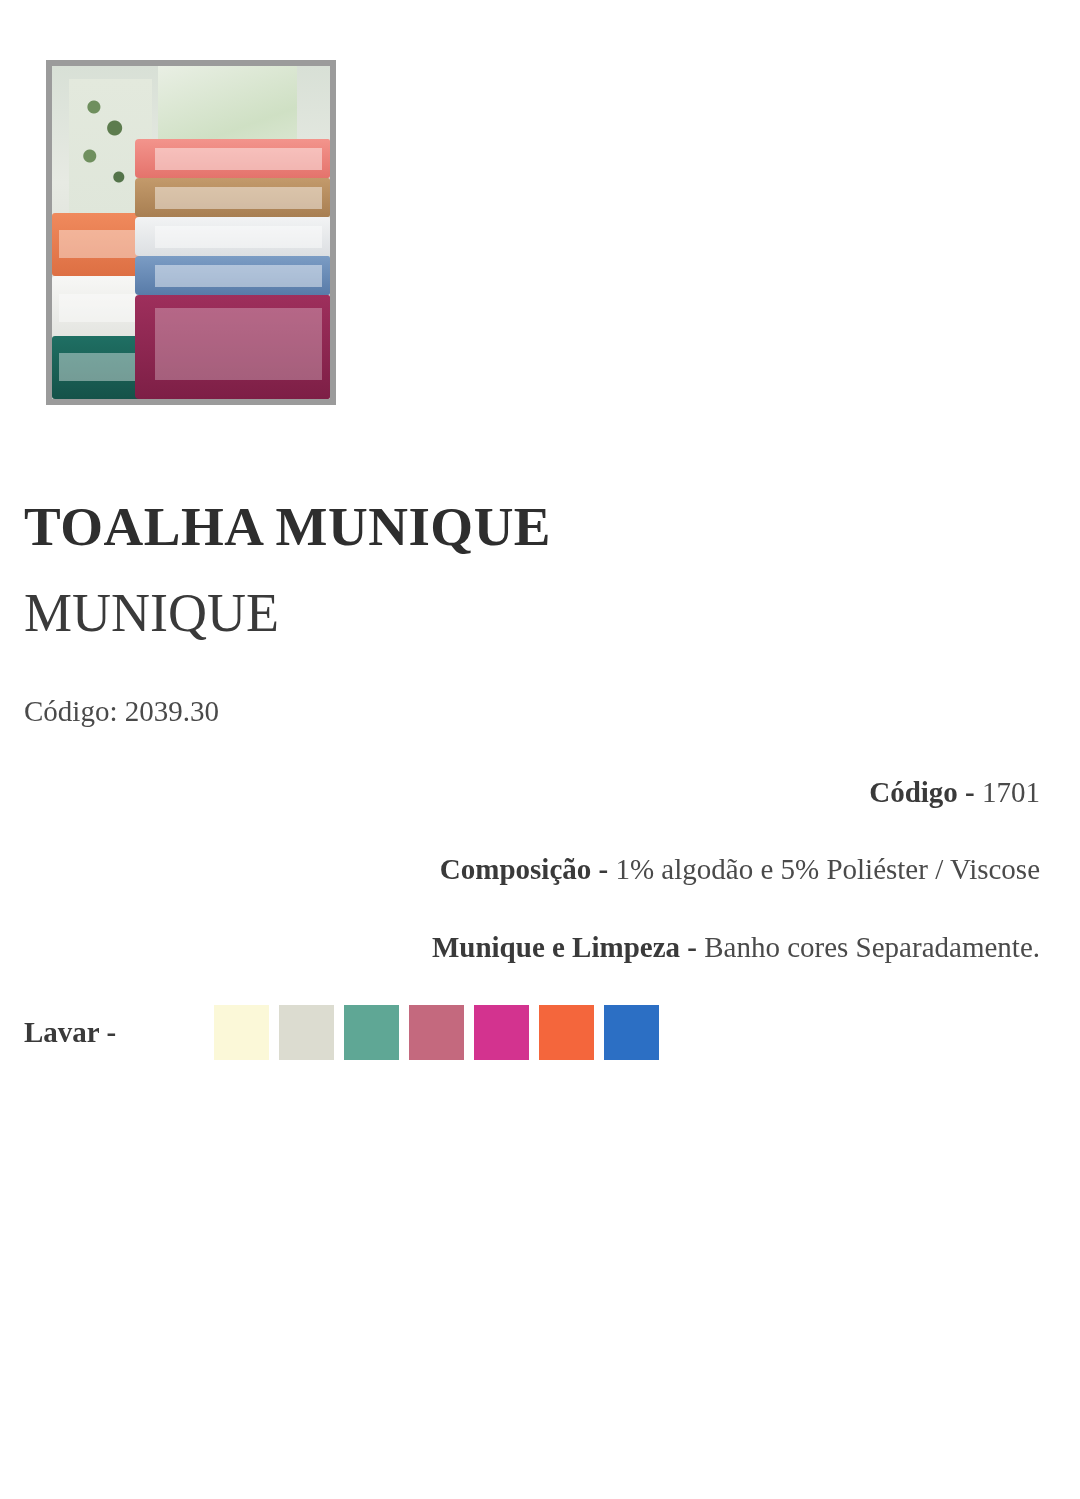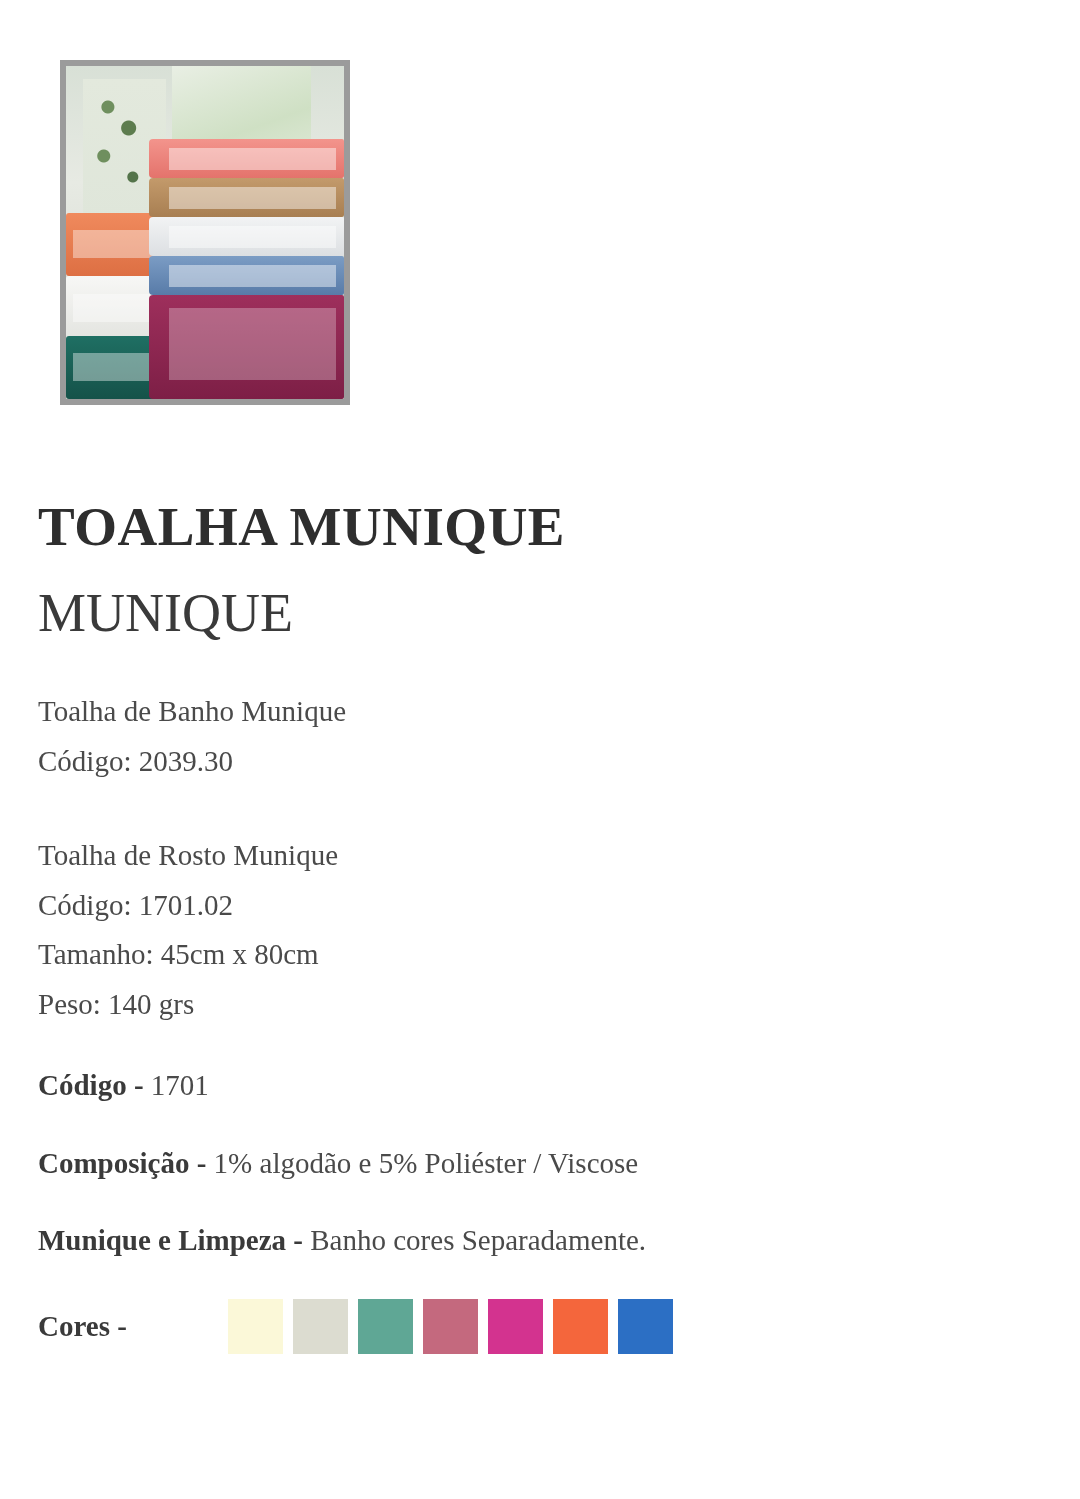--- a/index.html
+++ b/index.html
@@ -11,21 +11,21 @@
   body {
     width: 1080px;
     height: 1499px;
     font-family: "Liberation Serif", serif;
     color: #3d3d3d;
     position: relative;
     overflow: hidden;
   }
 
   .page {
-    padding: 60px 40px 0 38px;
+    padding: 60px 40px 0 24px;
     width: 1080px;
   }
 
   
   .product-image-wrap {
     width: 290px;
     height: 345px;
     border: 6px solid #9b9b9b;
     background: #cfd6d2;
     position: relative;
@@ -140,20 +140,21 @@
     line-height: 1.72;
     color: #4a4a4a;
   }
   .spec-block.second { margin-top: 44px; }
 
   .attr {
     margin-top: 34px;
     font-size: 29px;
     line-height: 1.5;
     color: #4a4a4a;
+    text-align: right;
   }
   .attr b {
     font-weight: bold;
     color: #3a3a3a;
   }
 
   .colors-row {
     margin-top: 36px;
     display: flex;
     align-items: center;
@@ -212,48 +213,41 @@
             <div class="band"></div>
           </div>
       </div>
     </div>
   </div>
 
   <h1 class="title">TOALHA MUNIQUE</h1>
   <h2 class="subtitle">MUNIQUE</h2>
 
   <div class="spec-block">
-    <div>Toalha de Banho Munique</div>
     <div>Código: 2039.30</div>
   </div>
 
-  <div class="spec-block second">
-    <div>Toalha de Rosto Munique</div>
-    <div>Código: 1701.02</div>
-    <div>Tamanho: 45cm x 80cm</div>
-    <div>Peso: 140 grs</div>
-  </div>
 
   <div class="attr">
     <b>Código -</b>
     <span>1701</span>
   </div>
 
   <div class="attr">
     <b>Composição -</b>
     <span>1% algodão e 5% Poliéster / Viscose</span>
   </div>
 
   <div class="attr">
     <b>Munique e Limpeza -</b>
     <span>Banho cores Separadamente.</span>
   </div>
 
   <div class="colors-row">
-    <div class="colors-label">Cores -</div>
+    <div class="colors-label">Lavar -</div>
     <div class="swatches">
       <span class="swatch" style="background-color: rgb(251, 248, 216);"></span>
       <span class="swatch" style="background-color: rgb(220, 220, 208);"></span>
       <span class="swatch" style="background-color: rgb(95, 167, 149);"></span>
       <span class="swatch" style="background-color: rgb(196, 105, 126);"></span>
       <span class="swatch" style="background-color: rgb(211, 51, 143);"></span>
       <span class="swatch" style="background-color: rgb(244, 102, 60);"></span>
       <span class="swatch" style="background-color: rgb(44, 111, 196);"></span>
     </div>
   </div>

